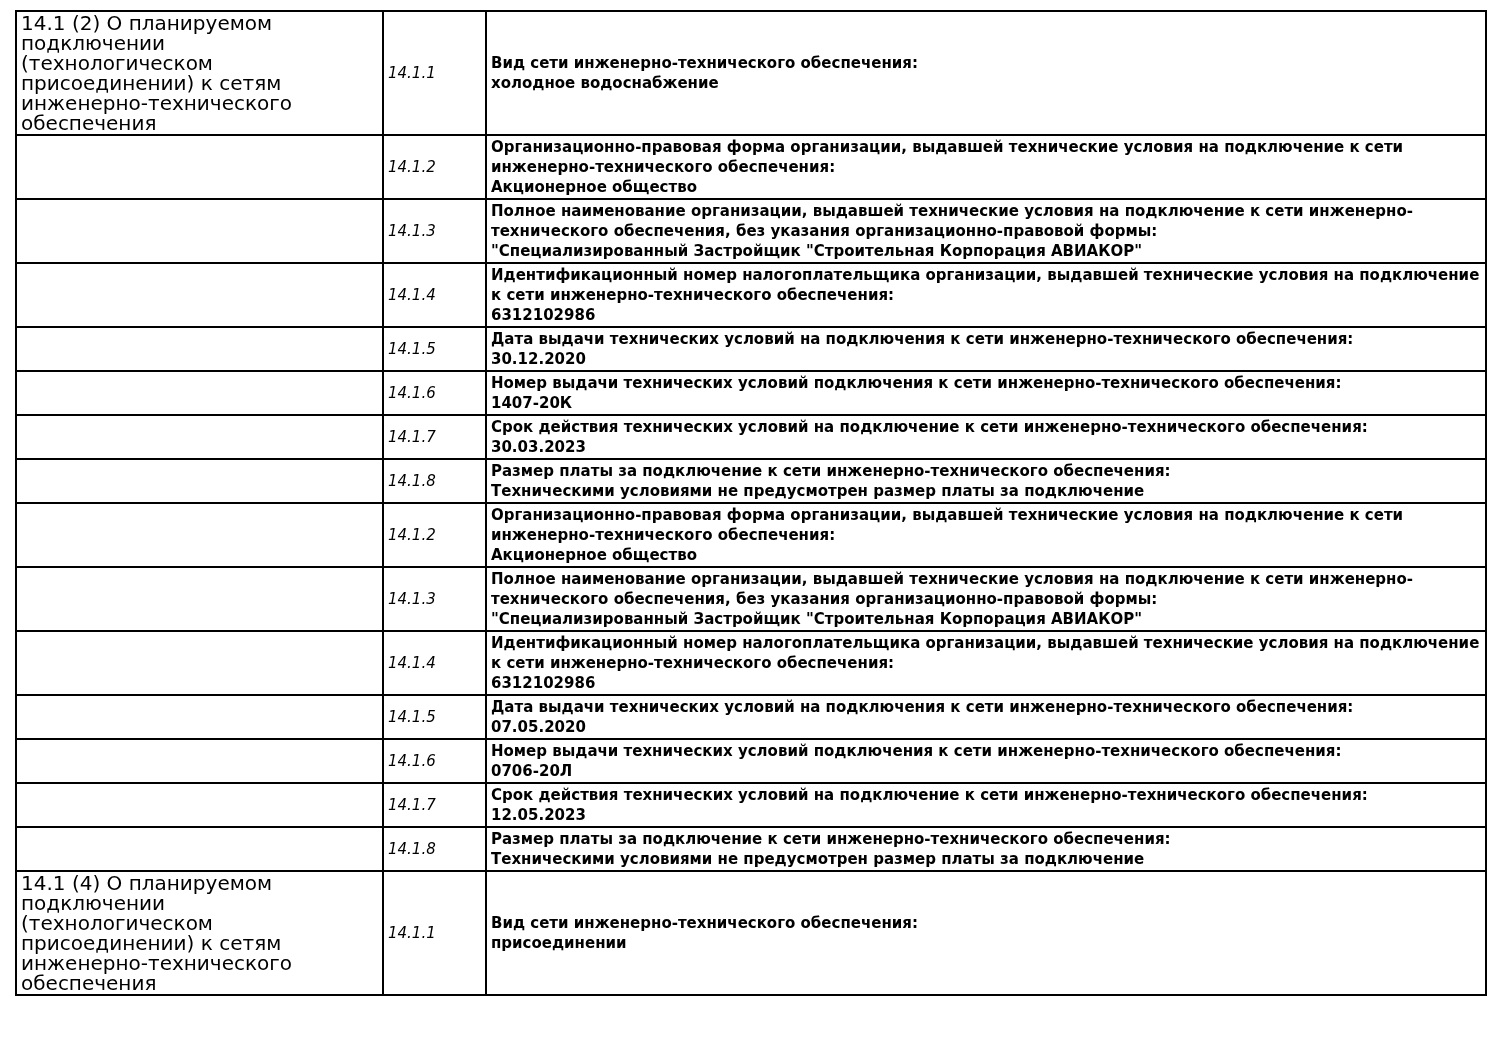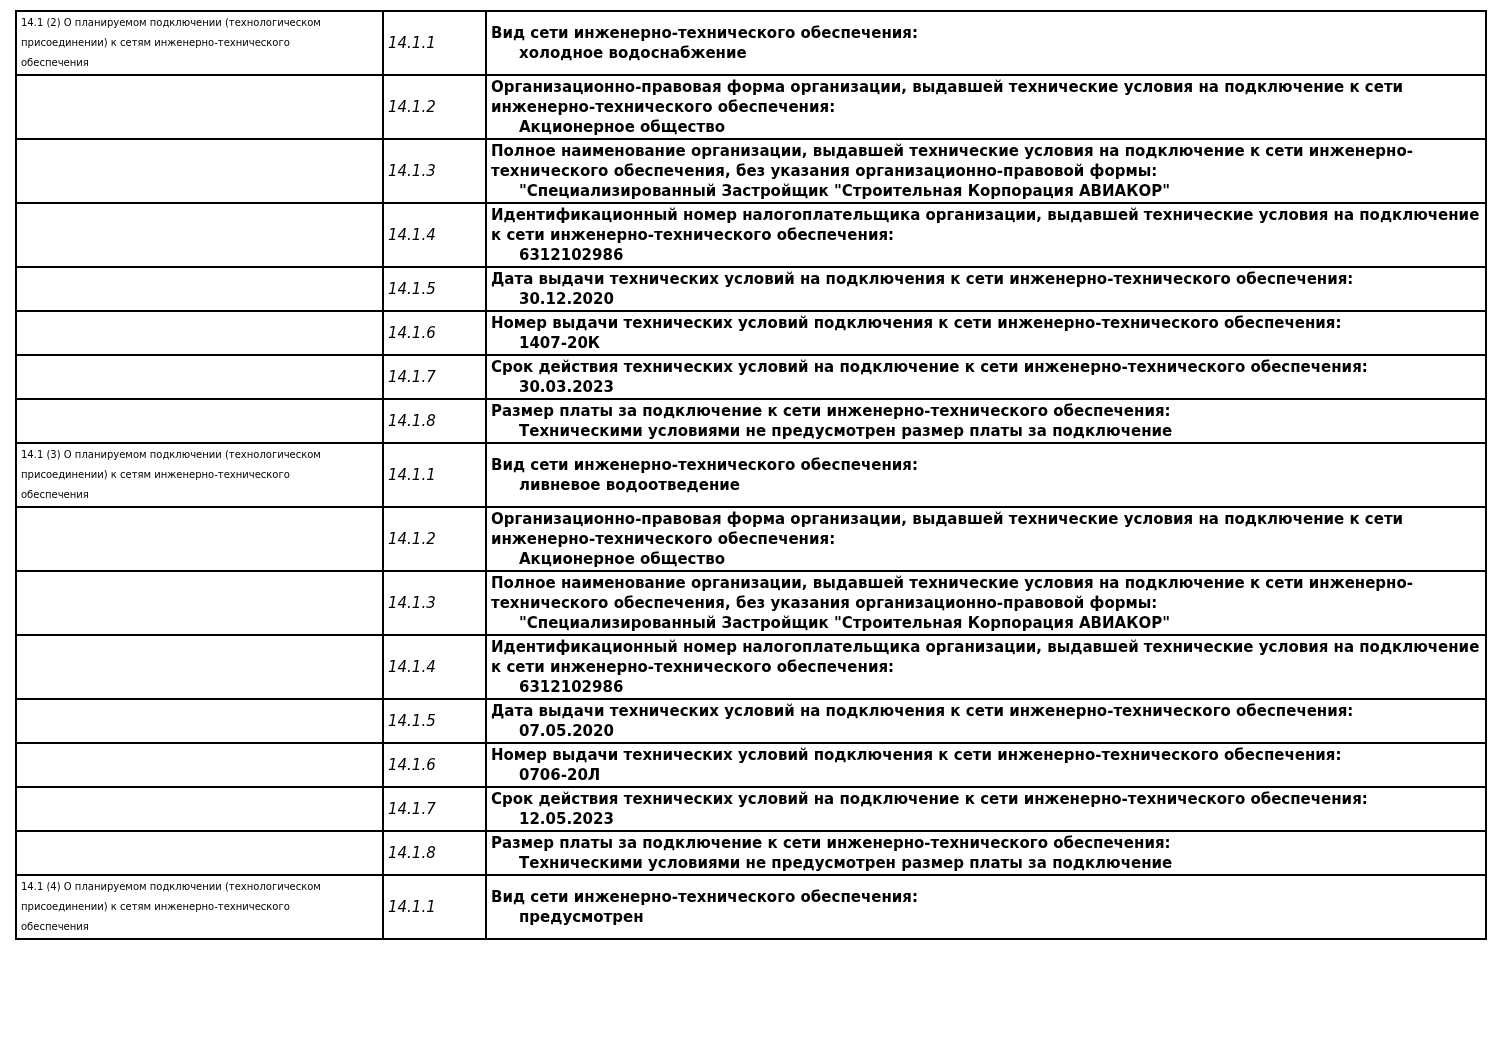--- a/index.html
+++ b/index.html
@@ -34,32 +34,31 @@
     padding: 1px 3px 1px 4px;
     overflow: hidden;
     word-wrap: break-word;
   }
   td.col-section {
     vertical-align: top;
     padding-top: 2px;
   }
   .section-title {
     width: 312px;
-    font-size: 10px;
+    font-size: 20px;
   }
   td.col-code {
     padding-left: 5px;
     font-style: italic;
   }
   .row-label {
     font-weight: bold;
   }
   .row-value {
     font-weight: bold;
-    margin-left: 28px;
   }
 </style>
 </head>
 <body>
 
 <div class="page">
   <table class="decl-table">
     <colgroup>
       <col style="width:367px">
       <col style="width:103px">
@@ -126,30 +125,20 @@
         </tr>
         <tr>
           <td class="col-section"></td>
           <td class="col-code">14.1.8</td>
           <td class="col-content">
             <div class="row-label">Размер платы за подключение к сети инженерно-технического обеспечения:</div>
             <div class="row-value">Техническими условиями не предусмотрен размер платы за подключение</div>
           </td>
         </tr>
         <tr>
-          <td class="col-section">
-            <div class="section-title">14.1 (3) О планируемом подключении (технологическом присоединении) к сетям инженерно-технического обеспечения</div>
-          </td>
-          <td class="col-code">14.1.1</td>
-          <td class="col-content">
-            <div class="row-label">Вид сети инженерно-технического обеспечения:</div>
-            <div class="row-value">ливневое водоотведение</div>
-          </td>
-        </tr>
-        <tr>
           <td class="col-section"></td>
           <td class="col-code">14.1.2</td>
           <td class="col-content">
             <div class="row-label">Организационно-правовая форма организации, выдавшей технические условия на подключение к сети инженерно-технического обеспечения:</div>
             <div class="row-value">Акционерное общество</div>
           </td>
         </tr>
         <tr>
           <td class="col-section"></td>
           <td class="col-code">14.1.3</td>
@@ -198,18 +187,18 @@
             <div class="row-value">Техническими условиями не предусмотрен размер платы за подключение</div>
           </td>
         </tr>
         <tr>
           <td class="col-section">
             <div class="section-title">14.1 (4) О планируемом подключении (технологическом присоединении) к сетям инженерно-технического обеспечения</div>
           </td>
           <td class="col-code">14.1.1</td>
           <td class="col-content">
             <div class="row-label">Вид сети инженерно-технического обеспечения:</div>
-            <div class="row-value">предусмотрен</div>
+            <div class="row-value">присоединении</div>
           </td>
         </tr>
       </tbody>
   </table>
 </div>
 
 </body></html>

